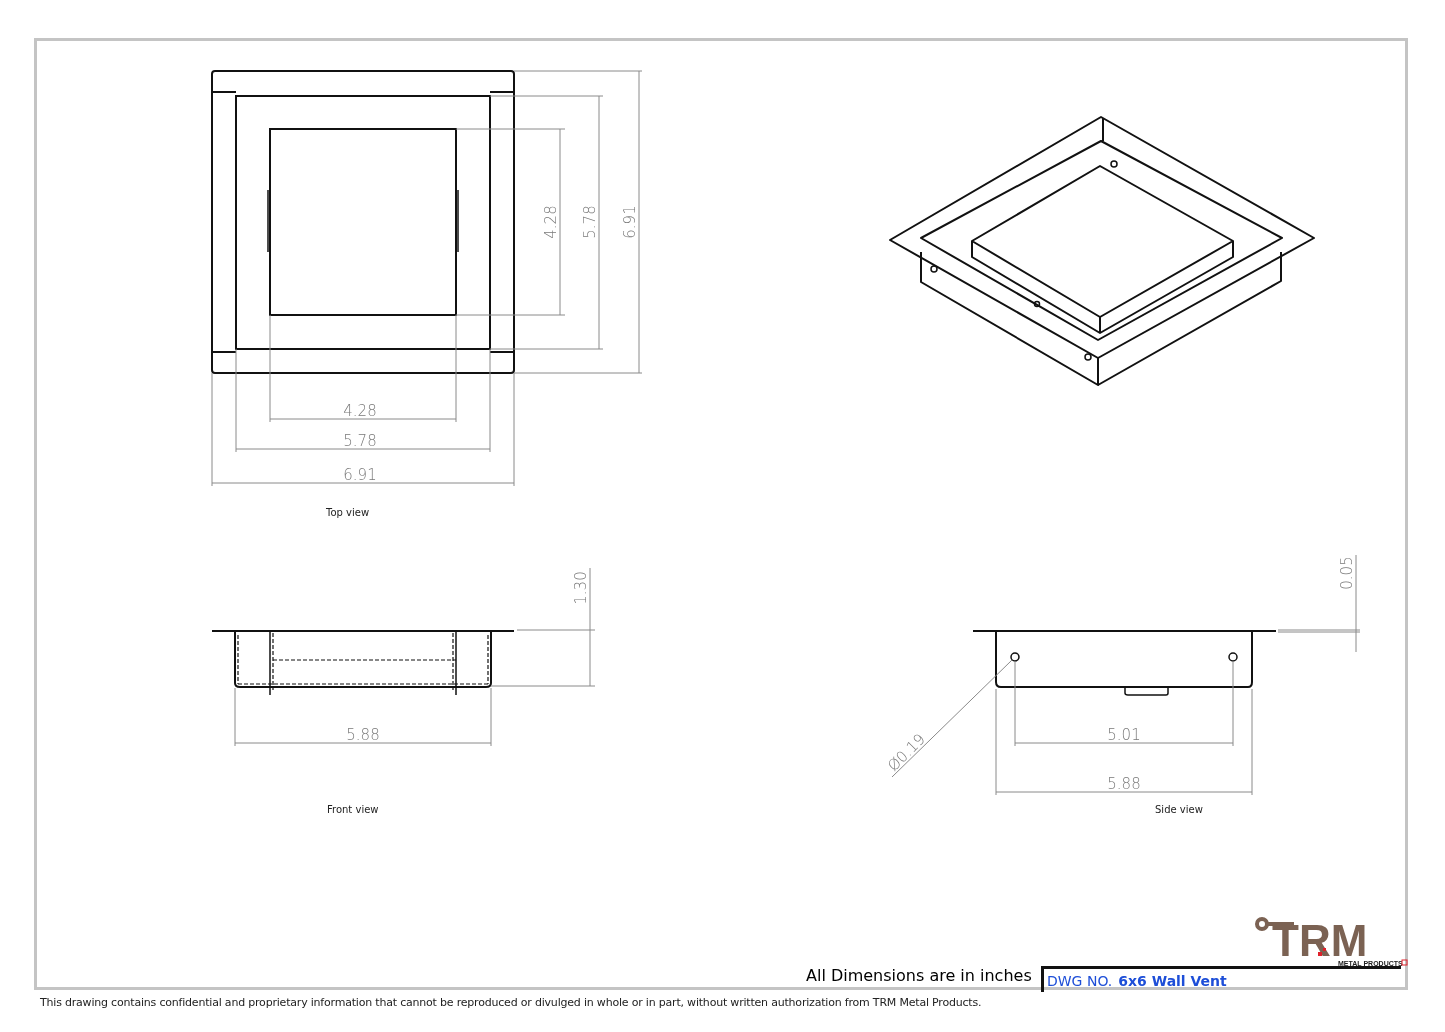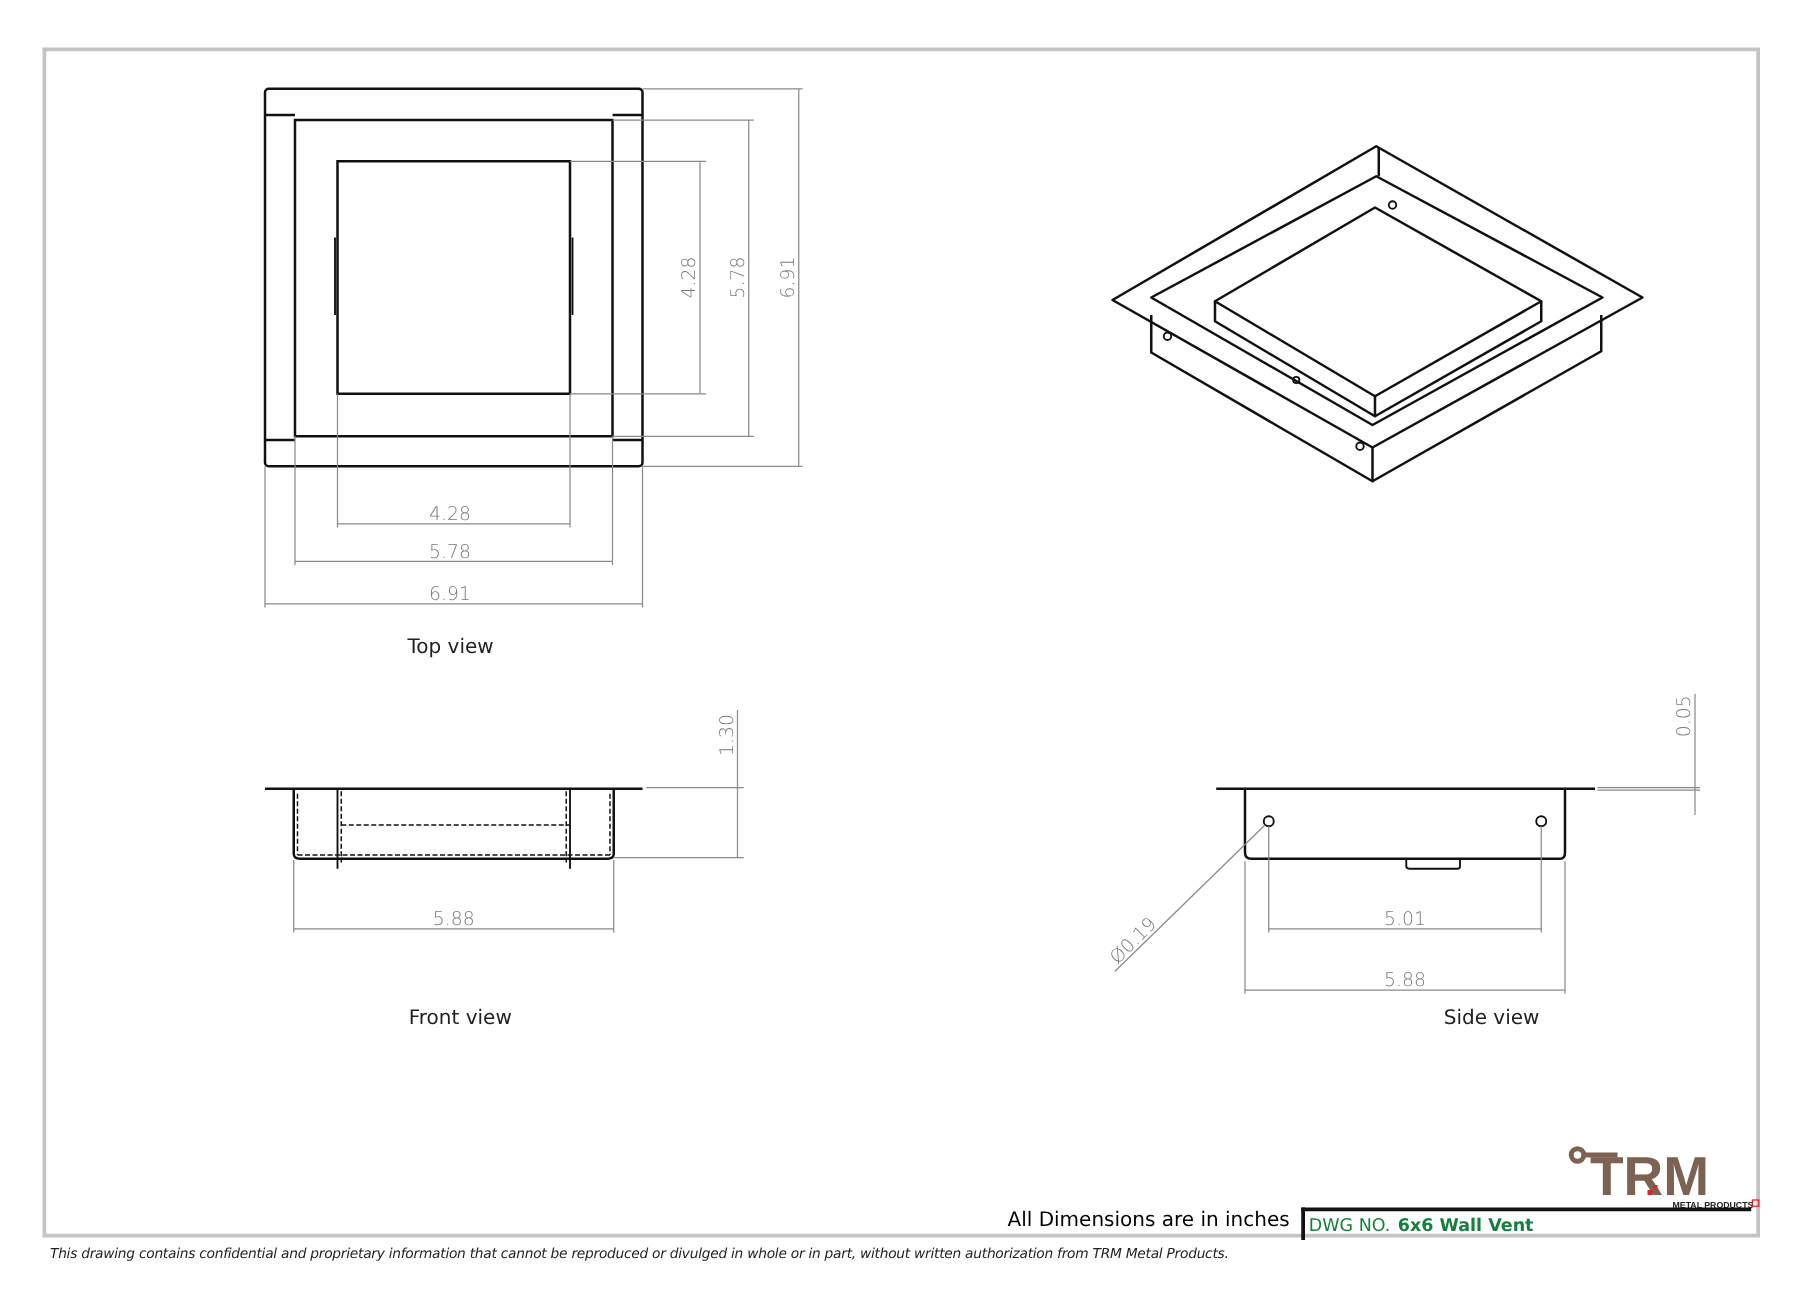--- a/index.html
+++ b/index.html
@@ -2,28 +2,28 @@
 <html><head>
 <meta charset="utf-8">
 <style>
   html, body { margin:0; padding:0; background:#ffffff; }
   body { width:1445px; height:1032px; position:relative; overflow:hidden;
          font-family:"DejaVu Sans", sans-serif; }
   .sheet-border { position:absolute; left:34px; top:38px; width:1374px; height:952px;
                   border:3px solid #c4c4c4; box-sizing:border-box; }
   svg.drawing { position:absolute; left:0; top:0; }
   .dim { font-family:"DejaVu Sans", sans-serif; font-size:15px; fill:#7a7a7a; font-weight:300; }
-  .view-label { position:absolute; font-size:16px; color:#222; font-family:"DejaVu Sans", sans-serif; white-space:nowrap; }
+  .view-label { position:absolute; font-size:10px; color:#222; font-family:"DejaVu Sans", sans-serif; white-space:nowrap; }
   .units-note { position:absolute; left:806px; top:966px; font-size:16px; color:#000000; white-space:nowrap; }
   .dwg-box { position:absolute; left:1041px; top:966px; width:360px; height:26px;
              border-top:3px solid #111; border-left:3px solid #111; box-sizing:border-box;
-             padding-left:3px; font-size:14px; color:#15803d; white-space:nowrap; line-height:24px; }
+             padding-left:3px; font-size:14px; color:#1d4ed8; white-space:nowrap; line-height:24px; }
   .dwg-box .num { font-weight:bold; margin-left:6px; font-size:14px; }
   .footer { position:absolute; left:40px; top:996px; font-size:11px; color:#222; white-space:nowrap;
-            letter-spacing:-0.2px;font-style:italic; }
+            letter-spacing:-0.2px; }
   .logo { position:absolute; left:1252px; top:916px; width:158px; height:56px; }
 </style>
 </head>
 <body>
 
 <div class="sheet-border"></div>
 
 <svg class="drawing" width="1445" height="1032" viewBox="0 0 1445 1032">
 
   <g stroke="#111" fill="none" stroke-width="2">

